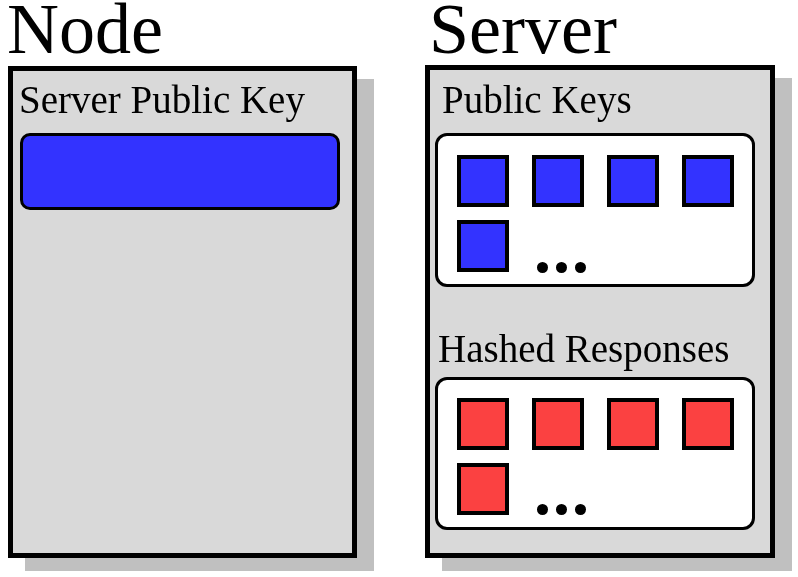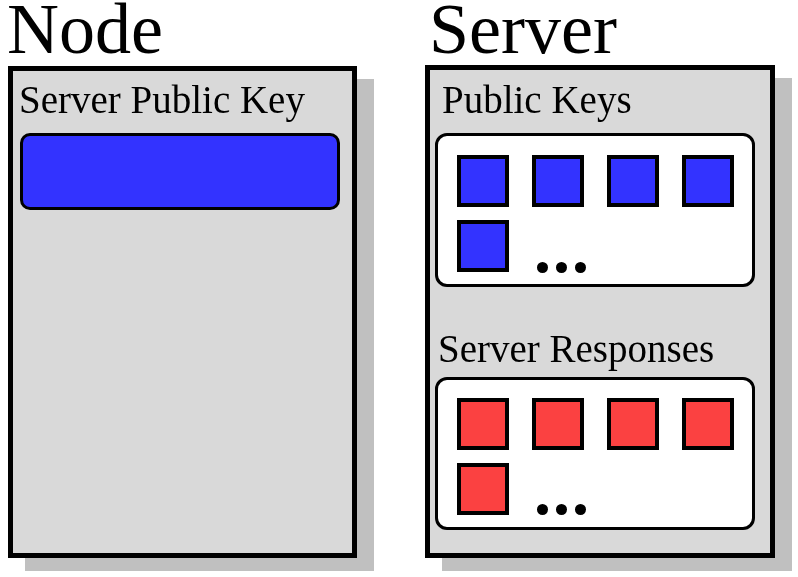--- a/index.html
+++ b/index.html
@@ -119,21 +119,21 @@
       <div class="sq blue r1 c3"></div>
       <div class="sq blue r1 c4"></div>
       <div class="sq blue r2 c1"></div>
       <div class="dots">
         <div class="dot"></div>
         <div class="dot"></div>
         <div class="dot"></div>
       </div>
     </div>
 
-    <div class="panel-label hr-label">Server Responses</div>
+    <div class="panel-label hr-label">Hashed Responses</div>
 
     <div class="container hr-container">
       <div class="sq red r1 c1"></div>
       <div class="sq red r1 c2"></div>
       <div class="sq red r1 c3"></div>
       <div class="sq red r1 c4"></div>
       <div class="sq red r2 c1"></div>
       <div class="dots">
         <div class="dot"></div>
         <div class="dot"></div>

